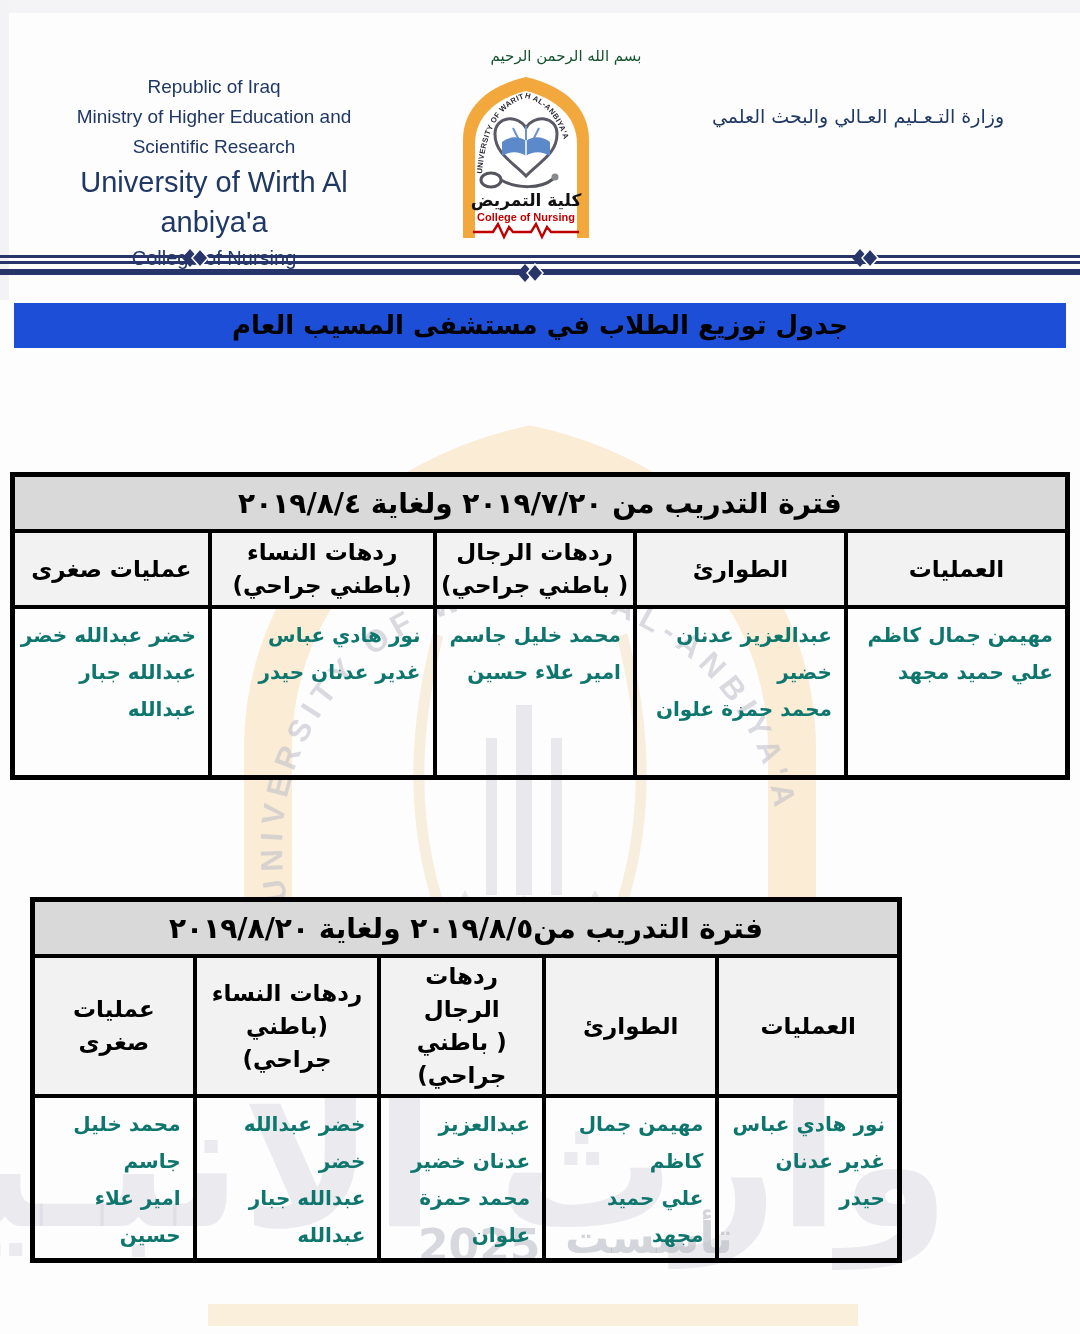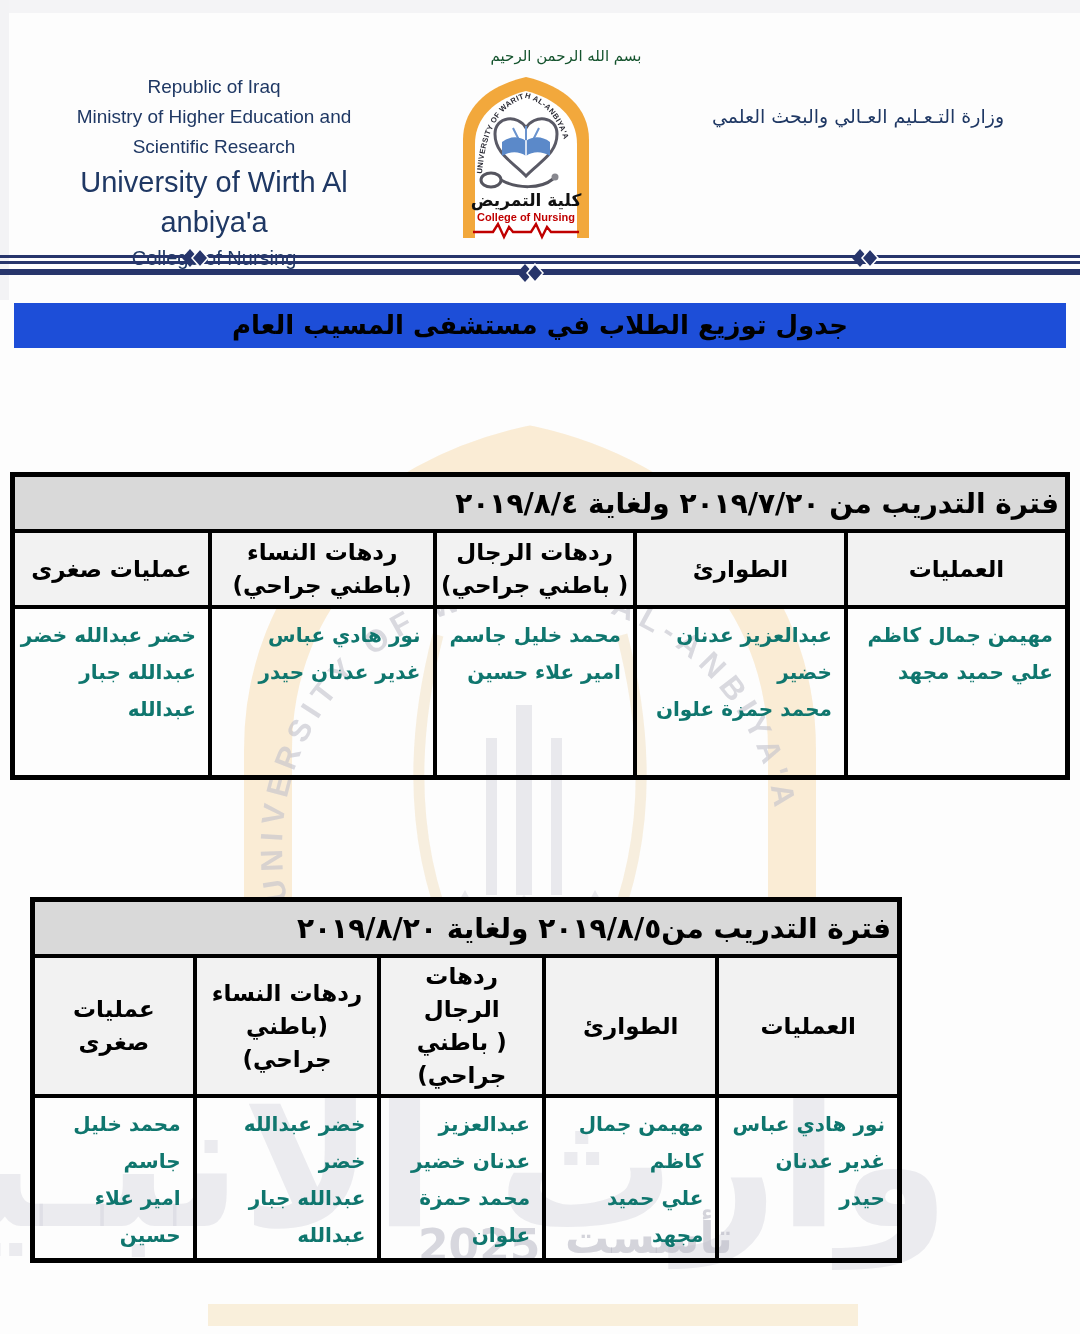--- a/index.html
+++ b/index.html
@@ -47,21 +47,21 @@
     color:rgba(178,178,192,0.55);direction:rtl;pointer-events:none;}
   .wm-year{left:418px;top:1220px;font-size:44px;font-weight:700;
     color:rgba(178,178,192,0.5);pointer-events:none;}
   .wm-cream-bar{left:208px;top:1304px;width:650px;height:22px;background:#F9EFDB;}
 
   
   table.sched{position:absolute;border-collapse:collapse;table-layout:fixed;
     direction:rtl;background:transparent;}
   table.sched td{border:4px solid #000;}
   table.sched{border:5px solid #000;}
-  td.period{background:#D9D9D9;text-align:right;font-weight:700;font-size:28px;
+  td.period{background:#D9D9D9;text-align:center;font-weight:700;font-size:28px;
     color:#000;height:48px;padding:2px 6px;}
   td.colhdr{background:#F2F2F2;text-align:center;vertical-align:middle;
     font-weight:700;font-size:23px;color:#000;height:68px;line-height:33px;padding:2px 4px;}
   td.cell{background:transparent;vertical-align:top;text-align:right;
     font-weight:700;font-size:20px;color:#0f766e;padding:8px 12px 0 4px;line-height:1.85;}
   #table1{left:10px;top:472px;width:1060px;}
   #table1 td.cell{height:158px;}
   #table2{left:30px;top:897px;width:872px;}
   #table2 td.cell{height:152px;}
   col.c1{width:21%;} col.c2{width:20%;} col.c3{width:19%;} col.c4{width:21.3%;} col.c5{width:18.7%;}

